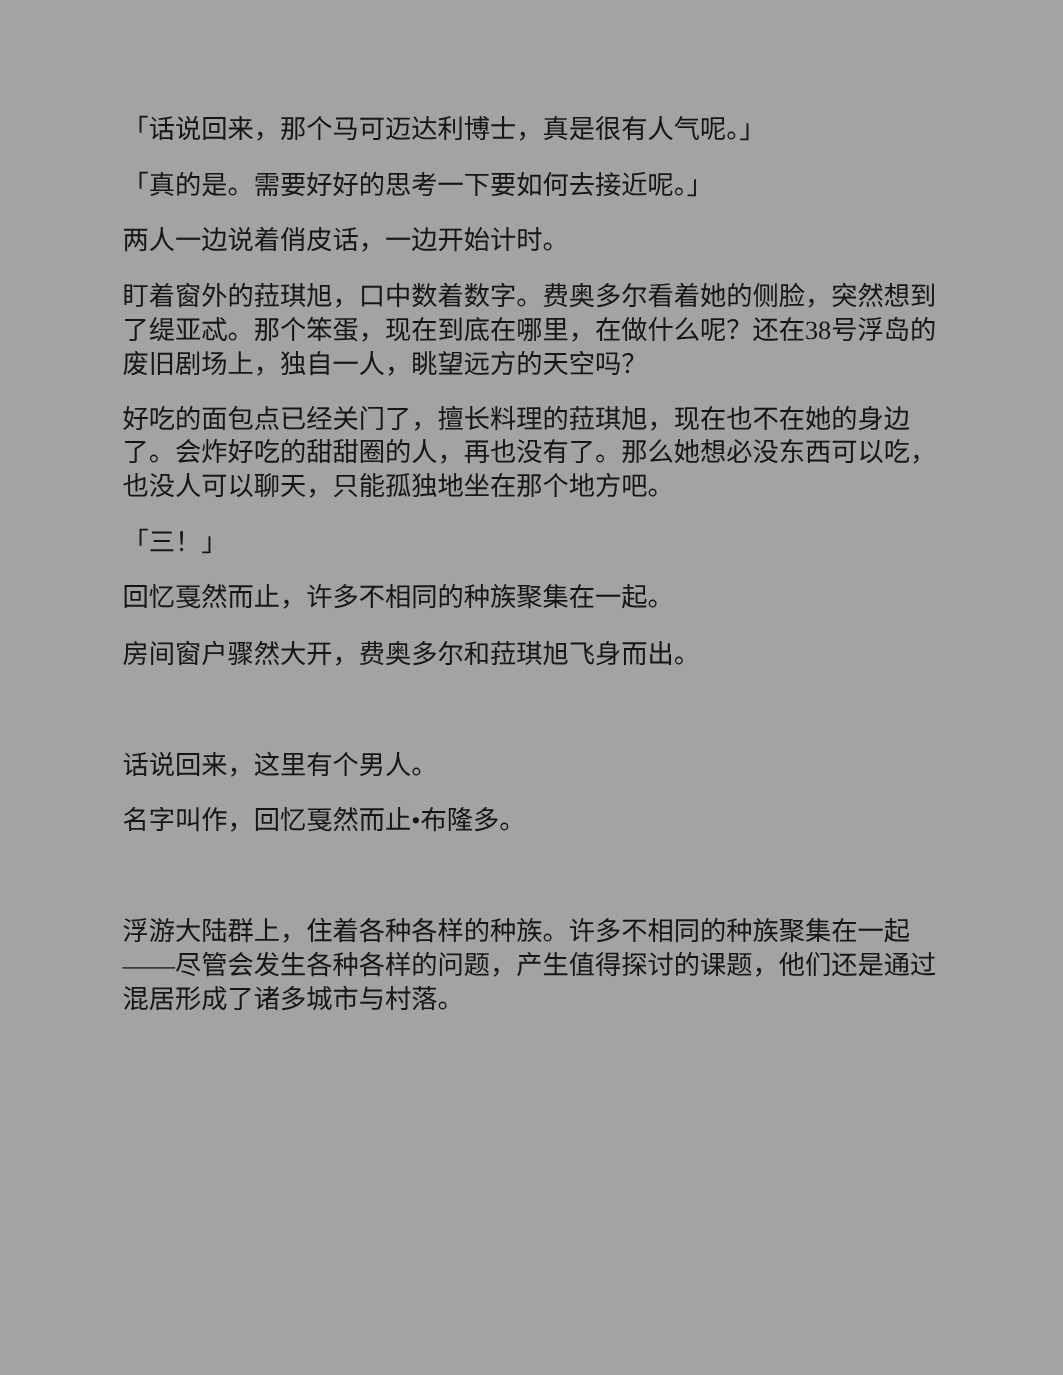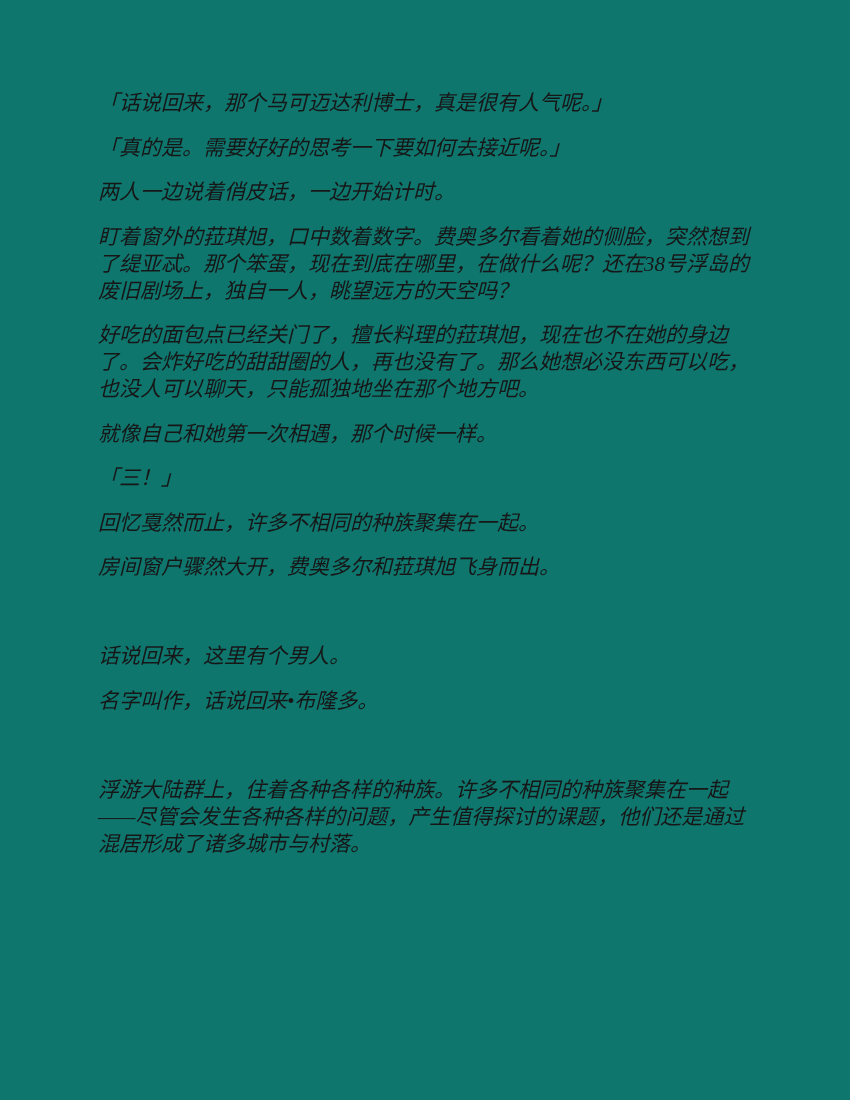--- a/index.html
+++ b/index.html
@@ -4,24 +4,23 @@
 <style>
   html, body {
     margin: 0;
     padding: 0;
     background: #ffffff;
   }
   .page {
     position: relative;
     width: 850px;
     height: 1100px;
-    background: #0f766e;
+    background: #a3a3a3;
     overflow: hidden;
     font-family: "Liberation Serif", "DejaVu Serif", serif;
-    font-style: italic;
   }
   .text-block {
     position: absolute;
     left: 98px;
     top: 90px;
     width: 655px;
     color: #161616;
   }
   .para {
     margin: 0 0 17.5px 0;
@@ -39,23 +38,22 @@
 </head>
 <body>
 
 <div class="page">
   <div class="text-block">
     <p class="para">「话说回来，那个马可迈达利博士，真是很有人气呢。」</p>
     <p class="para">「真的是。需要好好的思考一下要如何去接近呢。」</p>
     <p class="para">两人一边说着俏皮话，一边开始计时。</p>
     <p class="para">盯着窗外的菈琪旭，口中数着数字。费奥多尔看着她的侧脸，突然想到了缇亚忒。那个笨蛋，现在到底在哪里，在做什么呢？还在38号浮岛的废旧剧场上，独自一人，眺望远方的天空吗？</p>
     <p class="para">好吃的面包点已经关门了，擅长料理的菈琪旭，现在也不在她的身边了。会炸好吃的甜甜圈的人，再也没有了。那么她想必没东西可以吃，也没人可以聊天，只能孤独地坐在那个地方吧。</p>
-    <p class="para">就像自己和她第一次相遇，那个时候一样。</p>
     <p class="para">「三！」</p>
     <p class="para">回忆戛然而止，许多不相同的种族聚集在一起。</p>
     <p class="para">房间窗户骤然大开，费奥多尔和菈琪旭飞身而出。</p>
     <div class="blank-line"></div>
     <p class="para">话说回来，这里有个男人。</p>
-    <p class="para">名字叫作，话说回来•布隆多。</p>
+    <p class="para">名字叫作，回忆戛然而止•布隆多。</p>
     <div class="blank-line"></div>
     <p class="para">浮游大陆群上，住着各种各样的种族。许多不相同的种族聚集在一起——尽管会发生各种各样的问题，产生值得探讨的课题，他们还是通过混居形成了诸多城市与村落。</p>
   </div>
 </div>
 
 </body></html>

